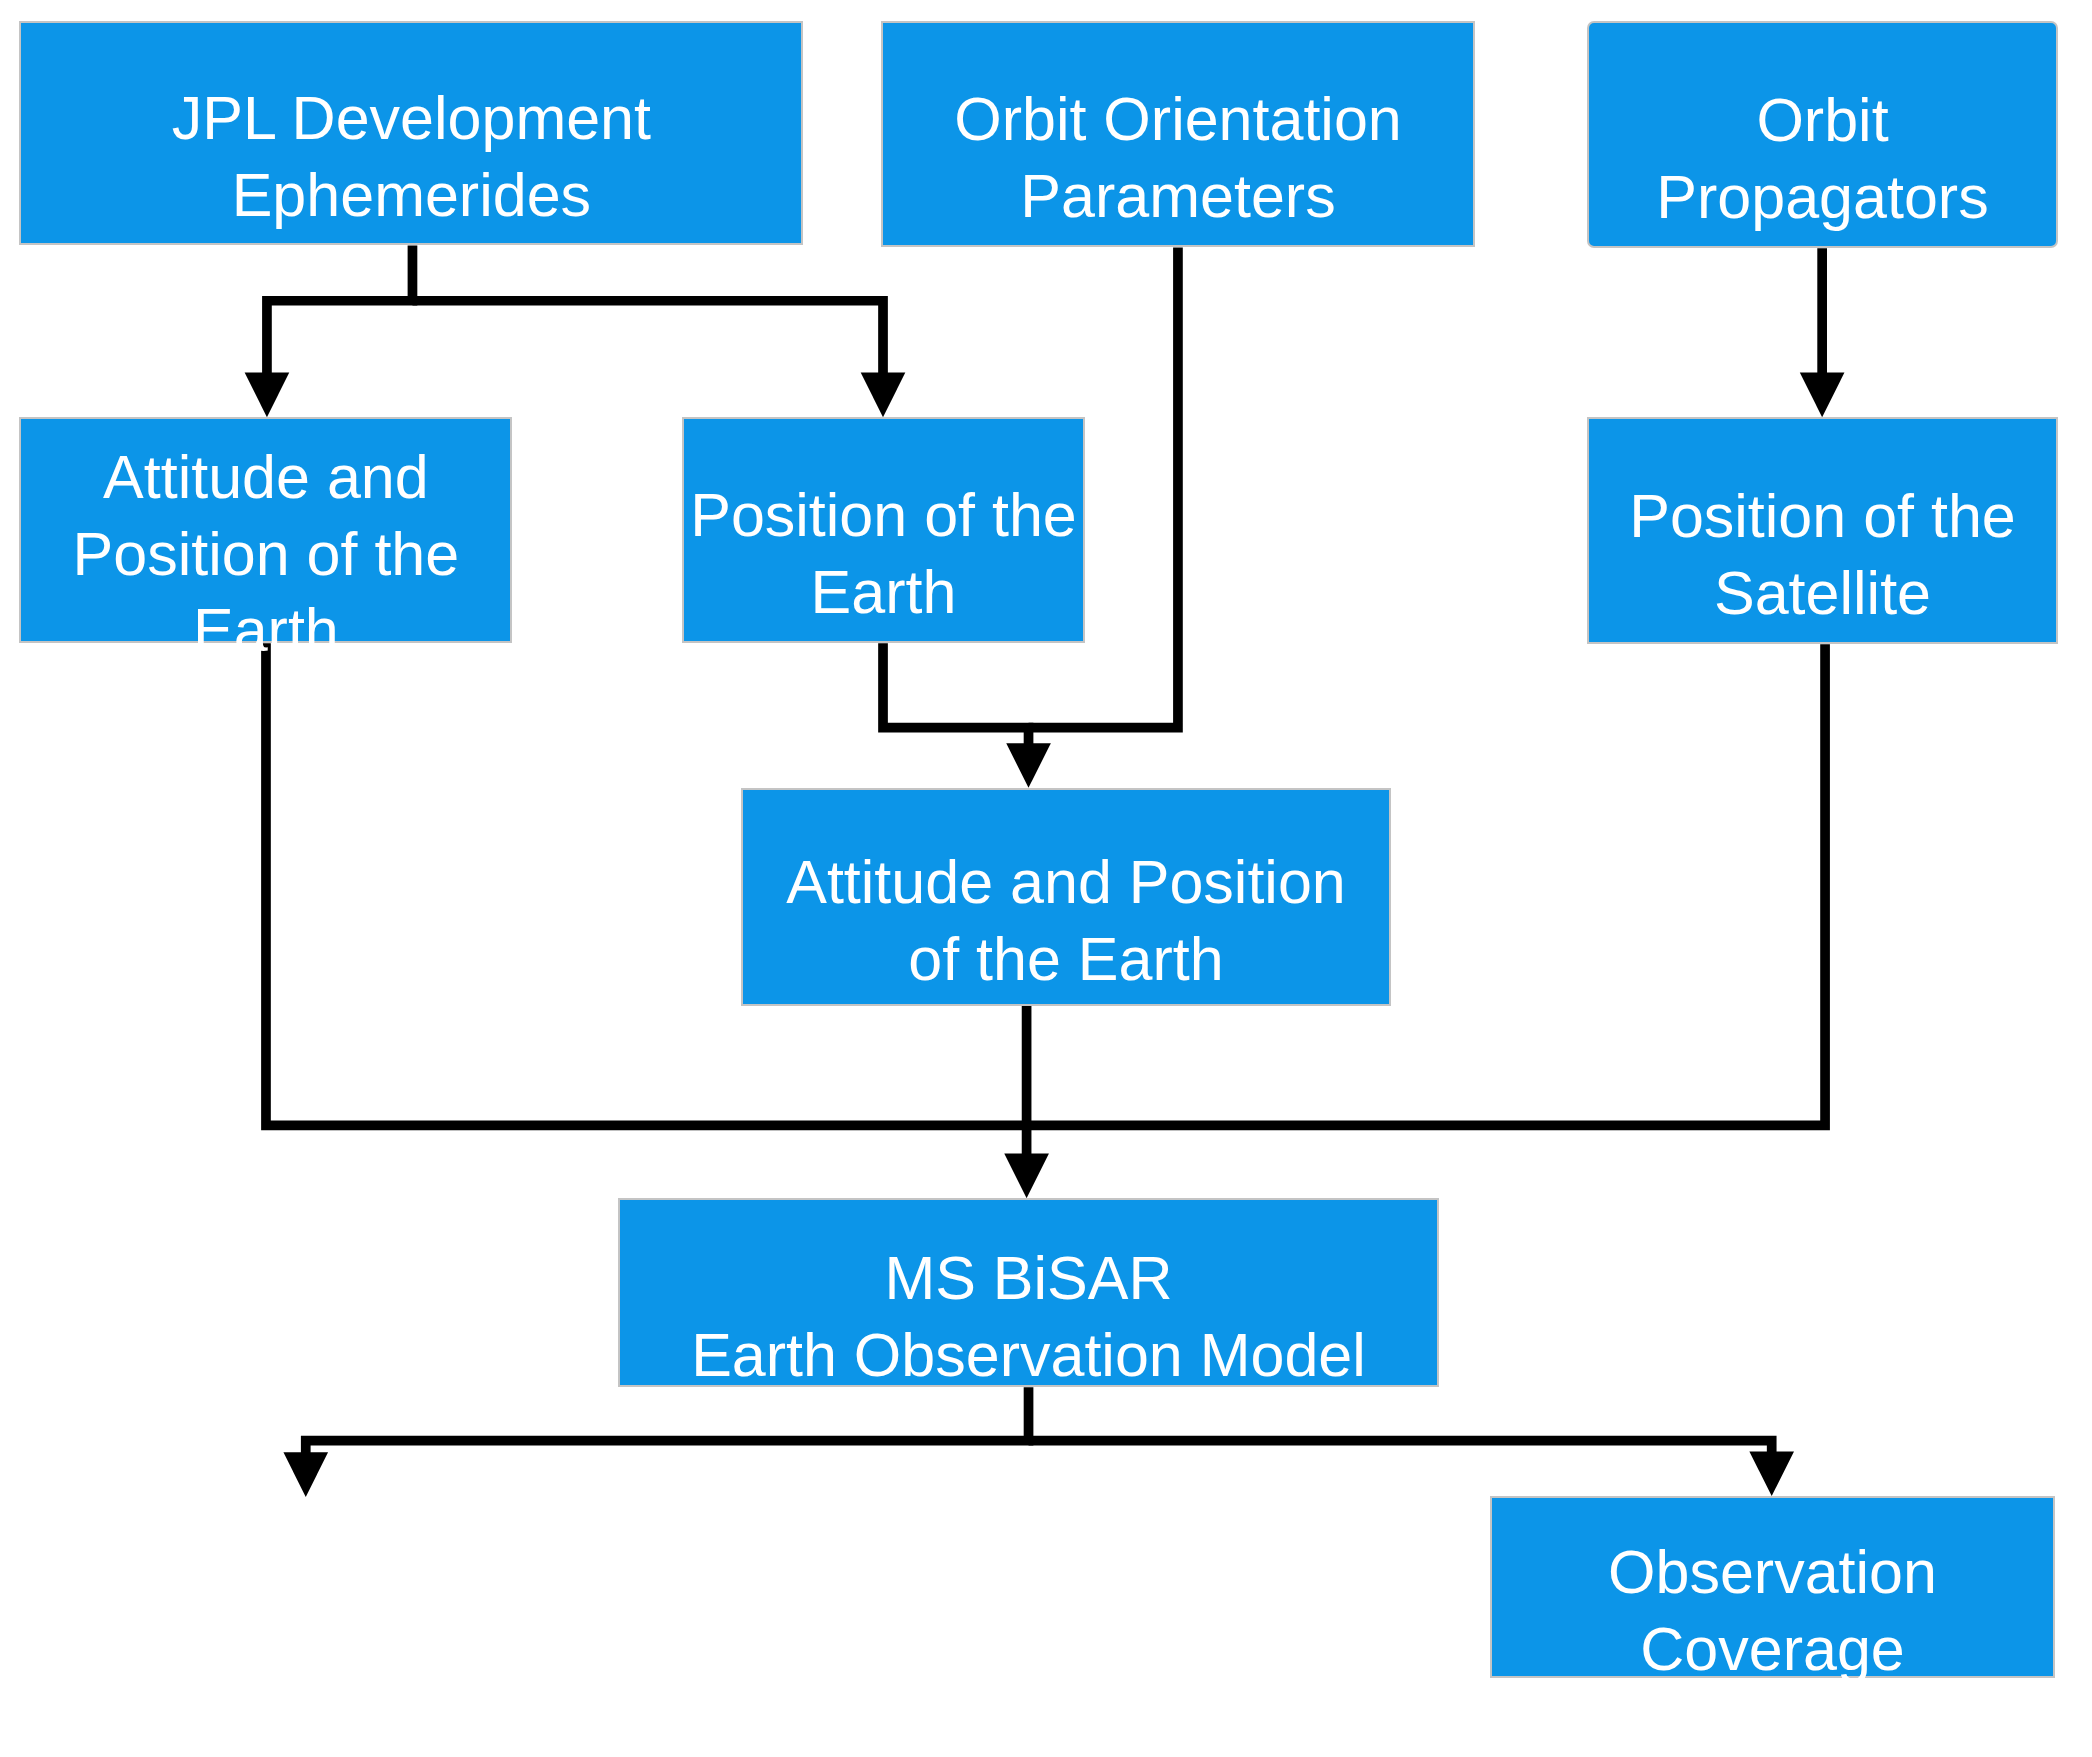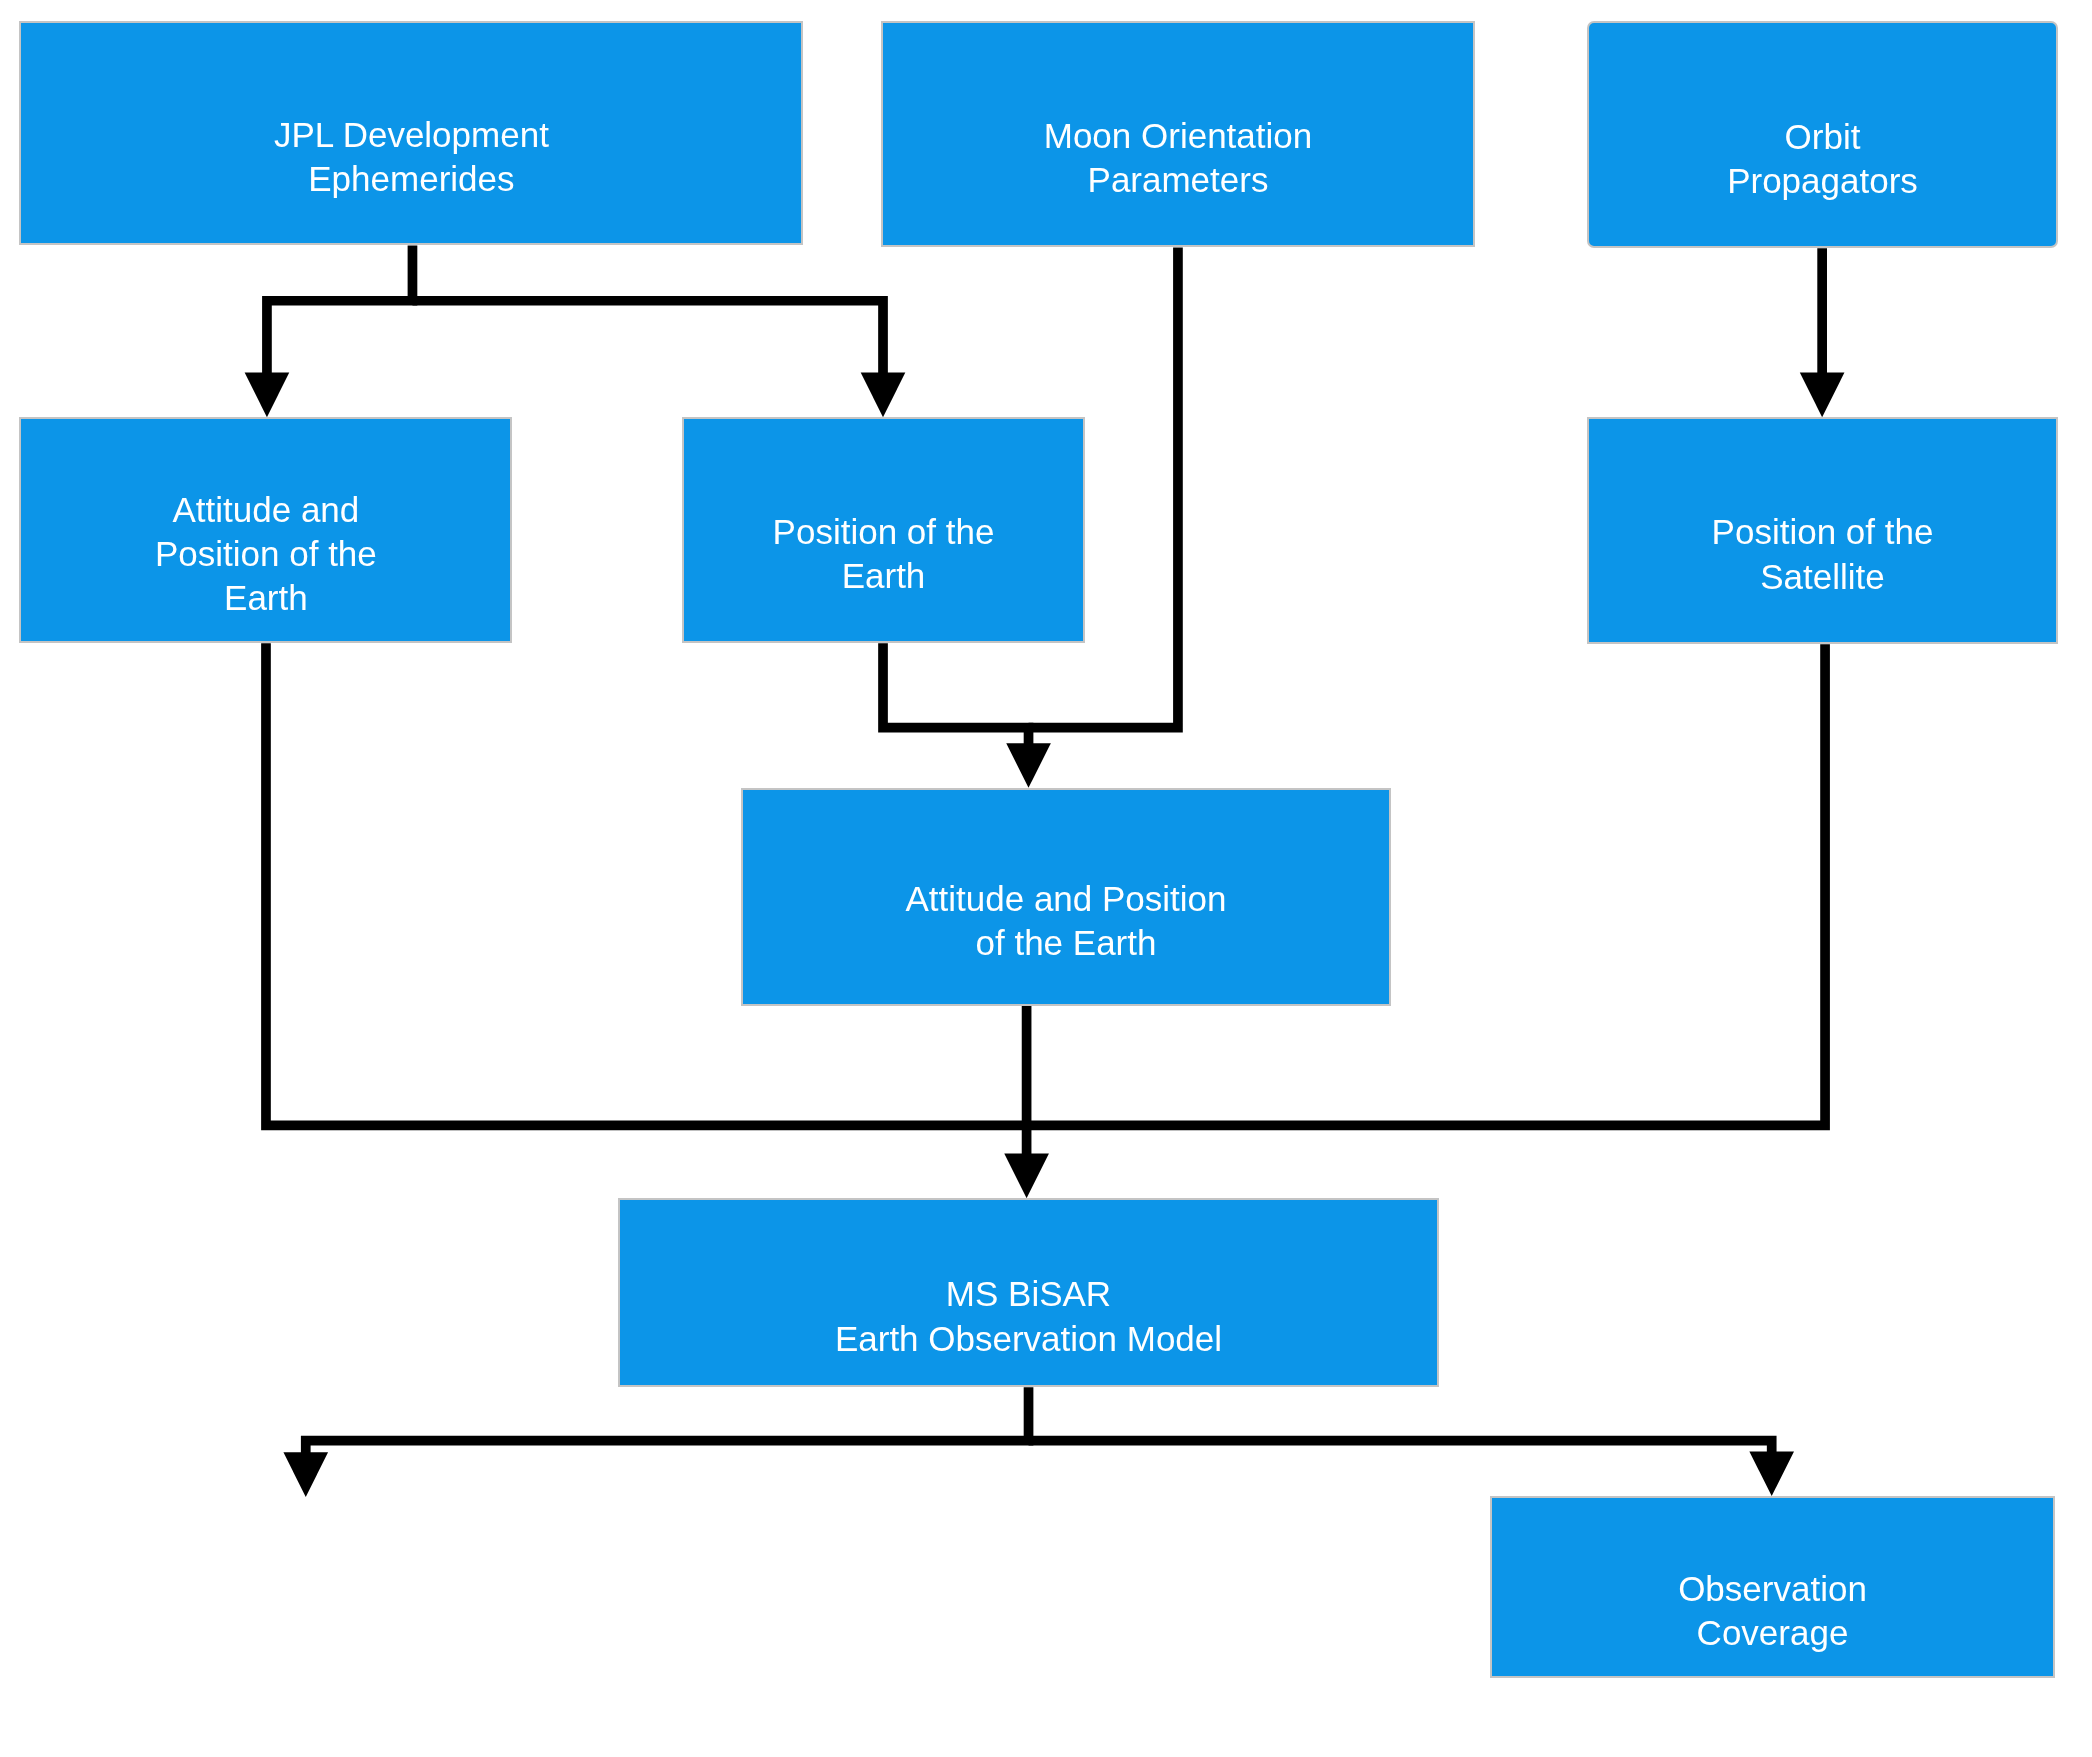--- a/index.html
+++ b/index.html
@@ -21,21 +21,21 @@
     box-sizing: border-box;
     background: #0C95E8;
     border: 2.9px solid #C4C4C4;
     display: flex;
     align-items: center;
     justify-content: center;
     text-align: center;
   }
   .node-label {
     color: #ffffff;
-    font-size: 35px;
+    font-size: 61px;
     line-height: 1.26;
     white-space: pre-line;
     font-weight: 400;
     letter-spacing: 0px;
     margin-top: 48px;
   }
   
   .n-jpl   { left: 19.4px;   top: 21.3px;   width: 784px; height: 224px; }
   .n-eop   { left: 881px;  top: 21.3px;   width: 594px; height: 226px; }
   .n-orb   { left: 1587px; top: 21.3px;   width: 471px; height: 227px; border-radius: 7px; }
@@ -88,21 +88,21 @@
       <polygon class="head" points="1803,1496 1849,1496 1826,1542"></polygon>
     </g>
   </svg>
 
   <div class="node n-jpl">
     <div class="node-label">JPL Development
 Ephemerides</div>
   </div>
 
   <div class="node n-eop">
-    <div class="node-label">Moon Orientation
+    <div class="node-label">Orbit Orientation
 Parameters</div>
   </div>
 
   <div class="node n-orb">
     <div class="node-label">Orbit
 Propagators</div>
   </div>
 
   <div class="node n-moon">
     <div class="node-label">Attitude and

